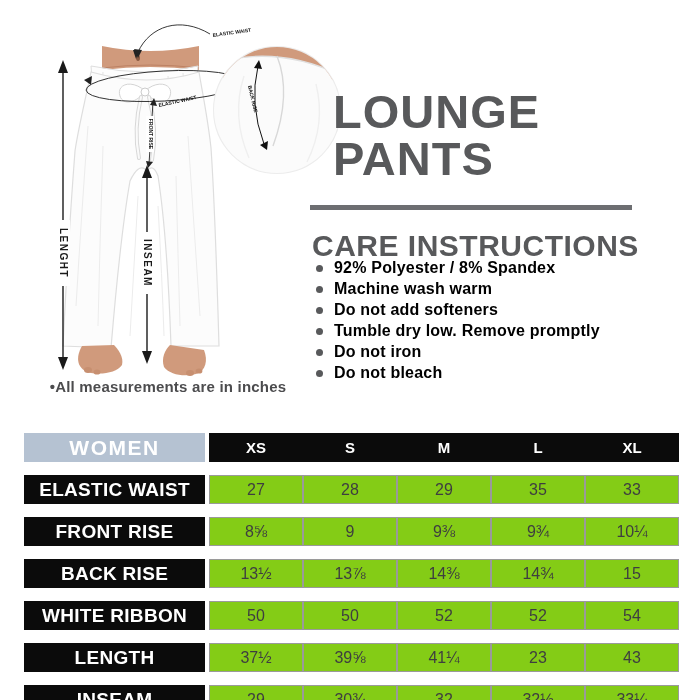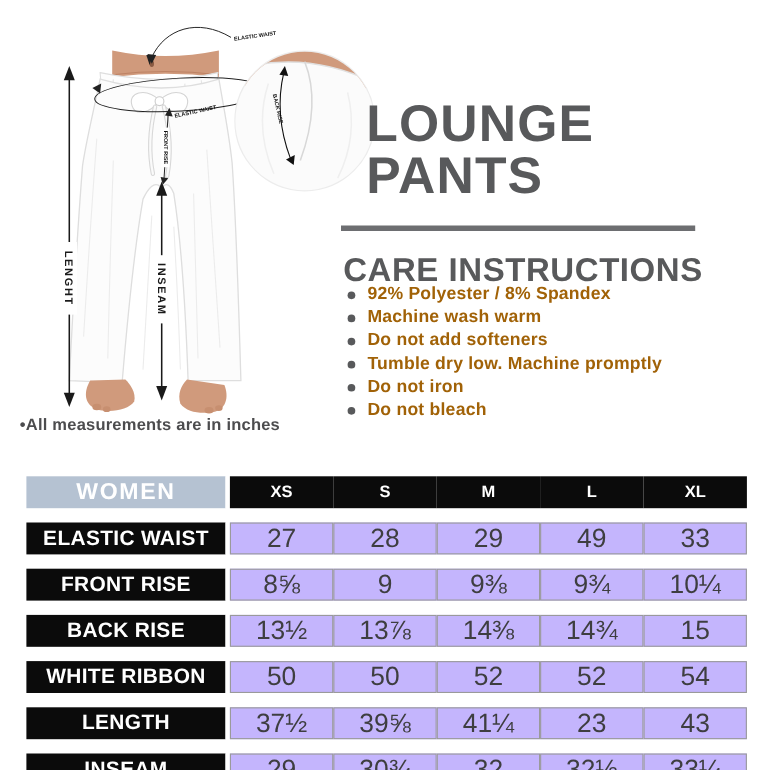--- a/index.html
+++ b/index.html
@@ -1,42 +1,42 @@
 <!DOCTYPE html>
 <html><head>
 <meta charset="utf-8">
 <style>
   html,body{margin:0;padding:0;background:#ffffff;}
   .page{position:relative;width:700px;height:700px;background:#ffffff;overflow:hidden;
         font-family:"Liberation Sans","DejaVu Sans",sans-serif;}
 
   
   .illustration{position:absolute;left:18px;top:6px;width:322px;height:400px;}
-  .measure-note{position:absolute;left:0;top:372px;width:300px;text-align:left;
+  .measure-note{position:absolute;left:0;top:372px;width:300px;text-align:center;
     font-size:15px;font-weight:bold;color:#4c4c4e;letter-spacing:.2px;}
 
   
   .title-block{position:absolute;left:333px;top:88px;width:312px;text-align:left;
     color:#58595b;font-weight:bold;font-size:47px;line-height:47px;letter-spacing:1px;}
   .title-rule{position:absolute;left:310px;top:205px;width:322px;height:5px;background:#6d6e71;}
   .care-heading{position:absolute;left:312px;top:229px;width:370px;
     color:#58595b;font-weight:bold;font-size:30px;letter-spacing:.5px;}
   .care-list{position:absolute;left:316px;top:258px;width:370px;margin:0;padding:0;list-style:none;}
   .care-list li{display:flex;align-items:center;height:20px;margin-bottom:1px;
-    font-size:16px;font-weight:bold;color:#a16207;letter-spacing:.2px;}
+    font-size:16px;font-weight:bold;color:#000000;letter-spacing:.2px;}
   .bullet-dot{width:7px;height:7px;border-radius:50%;background:#58595b;margin-right:11px;flex:0 0 auto;}
 
   
   .size-table{position:absolute;left:24px;top:433px;display:grid;
     grid-template-columns:181px 4px repeat(5,94px);grid-auto-rows:29px;row-gap:13px;}
   .size-table .c{display:flex;align-items:center;justify-content:center;box-sizing:border-box;}
   .hdr-group{background:#b5c2d2;color:#ffffff;font-weight:bold;font-size:21px;letter-spacing:1.5px;}
   .hdr-size{background:#0b0b0b;color:#ffffff;font-weight:bold;font-size:15px;}
   .row-label{background:#0b0b0b;color:#ffffff;font-weight:bold;font-size:19px;letter-spacing:.3px;}
-  .cell{background:#c4b5fd;color:#3e3e40;font-size:24px;border:1px solid #9a9a9a;}
+  .cell{background:#84cc16;color:#3e3e40;font-size:16px;border:1px solid #9a9a9a;}
   .spacer{background:#ffffff;}
 
   svg text{font-family:"Liberation Sans","DejaVu Sans",sans-serif;}
 </style>
 </head>
 <body>
 
 <div class="page">
 
   <div class="illustration">
@@ -169,21 +169,21 @@
     <li>
         <span class="bullet-dot"></span>
         <span>Machine wash warm</span>
       </li>
     <li>
         <span class="bullet-dot"></span>
         <span>Do not add softeners</span>
       </li>
     <li>
         <span class="bullet-dot"></span>
-        <span>Tumble dry low. Machine promptly</span>
+        <span>Tumble dry low. Remove promptly</span>
       </li>
     <li>
         <span class="bullet-dot"></span>
         <span>Do not iron</span>
       </li>
     <li>
         <span class="bullet-dot"></span>
         <span>Do not bleach</span>
       </li>
   </ul>
@@ -196,21 +196,21 @@
     <div class="c hdr-size">S</div>
     <div class="c hdr-size">M</div>
     <div class="c hdr-size">L</div>
     <div class="c hdr-size">XL</div>
 
     <div class="c row-label">ELASTIC WAIST</div>
     <div class="spacer"></div>
     <div class="c cell">27</div>
     <div class="c cell">28</div>
     <div class="c cell">29</div>
-    <div class="c cell">49</div>
+    <div class="c cell">35</div>
     <div class="c cell">33</div>
 
     <div class="c row-label">FRONT RISE</div>
     <div class="spacer"></div>
     <div class="c cell">8⅝</div>
     <div class="c cell">9</div>
     <div class="c cell">9⅜</div>
     <div class="c cell">9¾</div>
     <div class="c cell">10¼</div>
 

